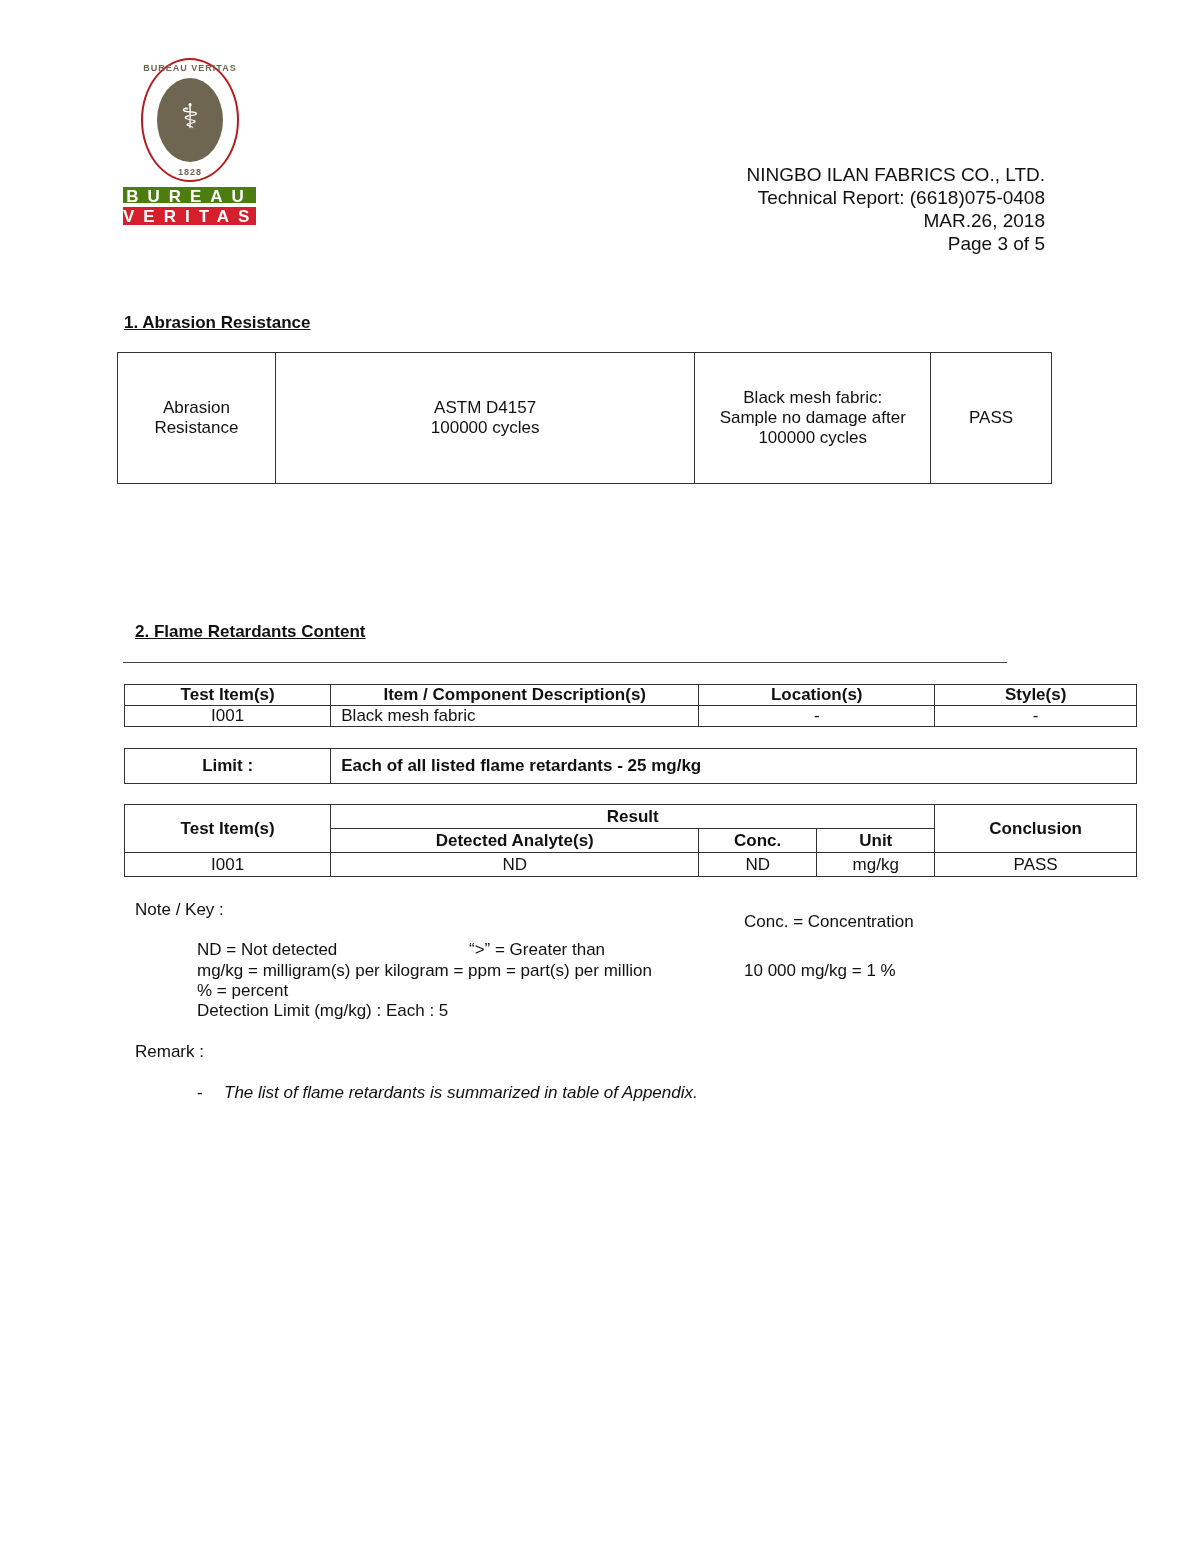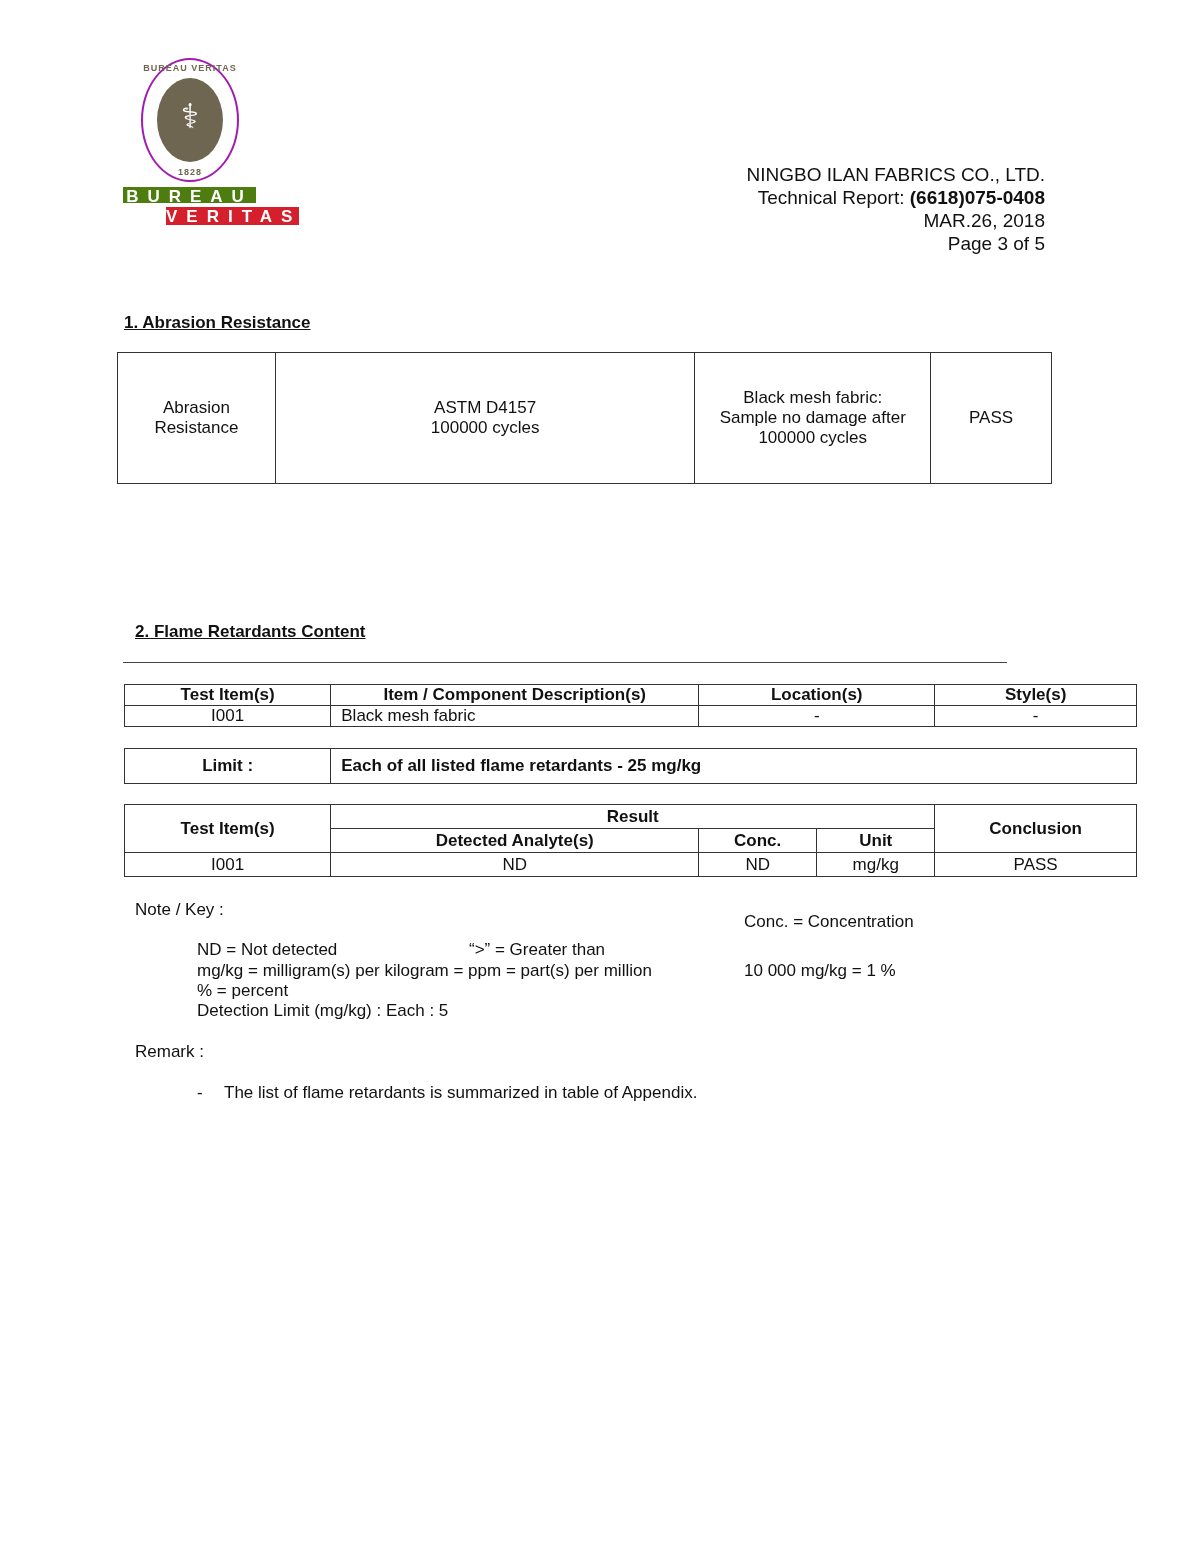--- a/index.html
+++ b/index.html
@@ -2,31 +2,31 @@
 <html><head>
 <meta charset="utf-8">
 <style>
   html, body { margin: 0; padding: 0; background: #ffffff; }
   body { width: 1200px; height: 1553px; position: relative; overflow: hidden;
          font-family: "Liberation Sans", sans-serif; color: #111; }
   .abs { position: absolute; }
 
   
   .logo { left: 123px; top: 58px; width: 133px; height: 168px; }
-  .seal { position: absolute; left: 18px; top: 0; width: 98px; height: 124px; border: 2px solid #a21caf; border-radius: 50%; box-sizing: border-box; background: #fff; }
+  .seal { position: absolute; left: 18px; top: 0; width: 98px; height: 124px; border: 2px solid #b91c1c; border-radius: 50%; box-sizing: border-box; background: #fff; }
   .seal-inner { position: absolute; left: 14px; top: 18px; width: 66px; height: 84px; border-radius: 50%; background: #6e6650; }
   .seal-text { position: absolute; left: 0; right: 0; text-align: center; font-size: 9px; color: #6e6650; font-weight: bold; letter-spacing: 1px; }
   .seal-figure { position: absolute; left: 0; right: 0; top: 18px; text-align: center; color: #fff; font-size: 34px; line-height: 40px; }
   .band { position: absolute; left: 0; width: 133px; text-align: center; font-weight: bold; font-size: 17px; letter-spacing: 9px; color: #fff; }
   .band-top { top: 129px; height: 16px; line-height: 20px; background: #4d7c0f; }
-  .band-bot { top: 149px; height: 18px; line-height: 20px; background: #d51f2c; overflow: hidden; margin-left: 43px; }
+  .band-bot { top: 149px; height: 18px; line-height: 20px; background: #d51f2c; overflow: hidden; }
 
   
   .hdr { right: 155px; top: 163px; text-align: right; font-size: 19px; line-height: 23px; }
-  .hdr b { font-weight: bold; }
+  .hdr b { font-weight: normal; }
 
   .section-title { font-size: 17px; font-weight: bold; text-decoration: underline; }
 
   table { border-collapse: collapse; position: absolute; }
   td, th { border: 1.5px solid #333; text-align: center; vertical-align: middle; padding: 0; }
 
   
   #t1 { left: 117px; top: 352px; width: 935px; font-size: 17px; }
   #t1 th { font-weight: bold; height: 38px; }
   #t1 td { height: 130px; line-height: 20px; }
@@ -166,13 +166,13 @@
 <div class="abs notes" style="left:197px; top:940px;">ND = Not detected</div>
 <div class="abs notes" style="left:469px; top:940px;">“&gt;” = Greater than</div>
 <div class="abs notes" style="left:744px; top:912px;">Conc. = Concentration</div>
 <div class="abs notes" style="left:197px; top:961px;">mg/kg = milligram(s) per kilogram = ppm = part(s) per million</div>
 <div class="abs notes" style="left:744px; top:961px;">10 000 mg/kg = 1 %</div>
 <div class="abs notes" style="left:197px; top:981px;">% = percent</div>
 <div class="abs notes" style="left:197px; top:1001px;">Detection Limit (mg/kg) : Each : 5</div>
 
 <div class="abs notes" style="left:135px; top:1042px;">Remark :</div>
 <div class="abs notes" style="left:197px; top:1083px;">-</div>
-<div class="abs notes" style="left:224px; top:1083px;">The list of flame retardants is summarized in table of Appendix.</div>
+<div class="abs notes" style="left:224px; top:1083px;font-style:italic;">The list of flame retardants is summarized in table of Appendix.</div>
 
 </body></html>

